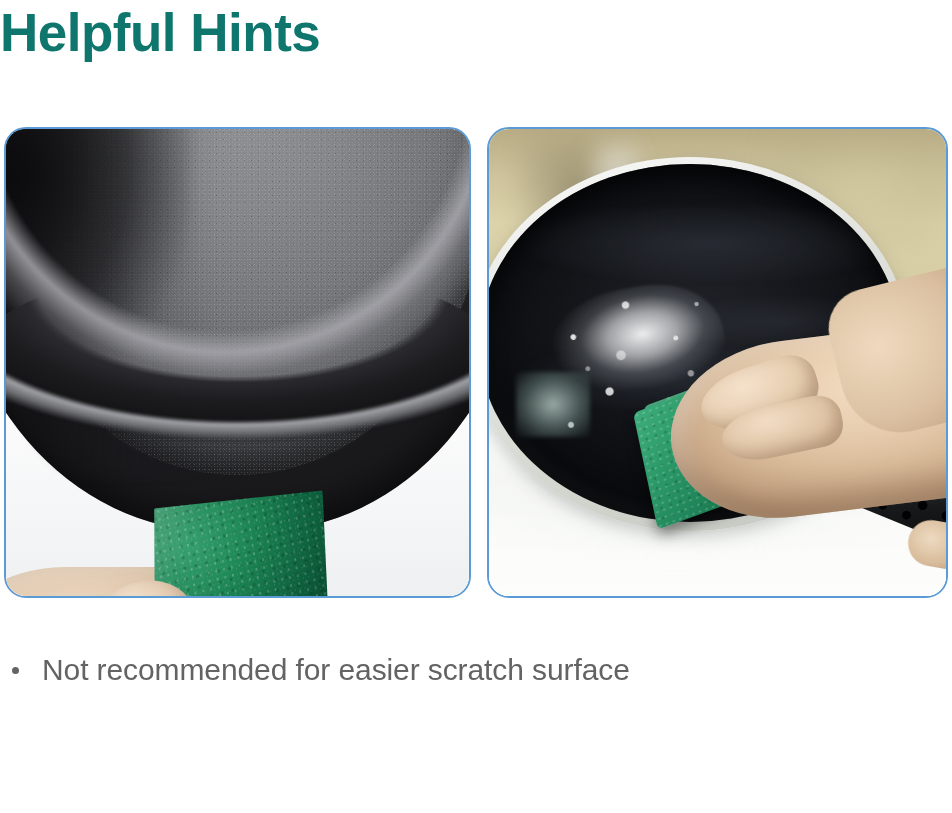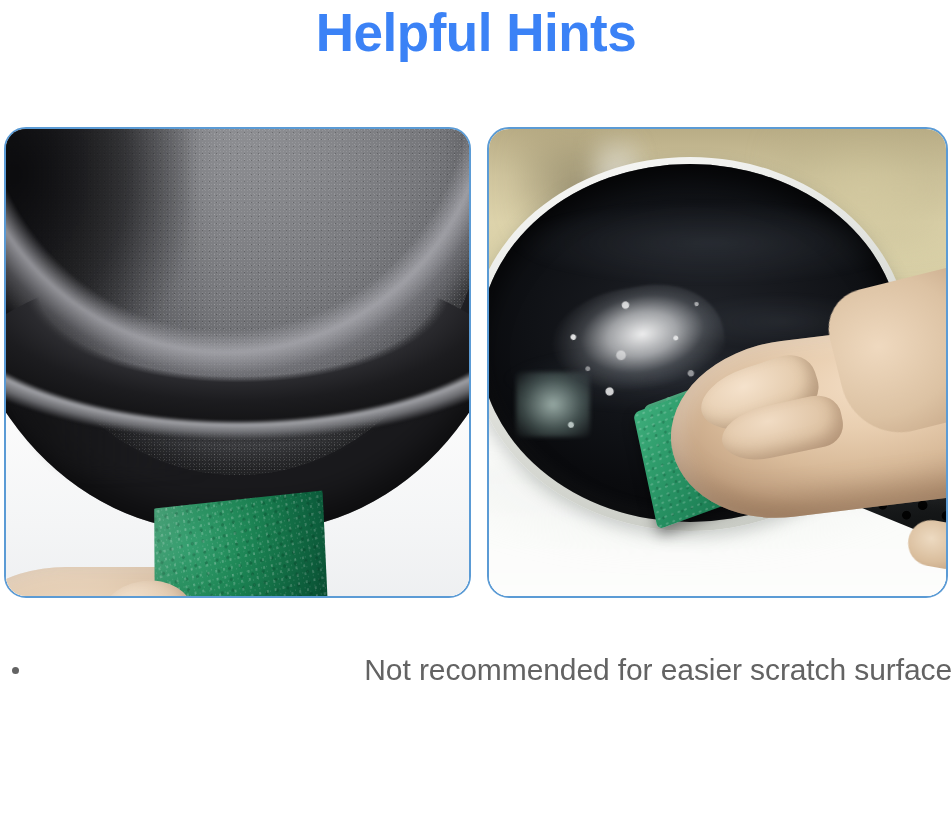--- a/index.html
+++ b/index.html
@@ -16,26 +16,25 @@
     font-family: "Liberation Sans", sans-serif;
     -webkit-font-smoothing: antialiased;
   }
 
   
   .page-title {
     position: absolute;
     top: 2px;
     left: 0;
     width: 952px;
-    text-align: center;
     font-family: "Liberation Sans", sans-serif;
     font-size: 53px;
     font-weight: bold;
     letter-spacing: -0.5px;
-    color: #3b82f6;
+    color: #0f766e;
     line-height: 62px;
     white-space: nowrap;
   }
 
   
   .panels {
     position: absolute;
     top: 127px;
     left: 4px;
     width: 944px;
@@ -464,21 +463,20 @@
 
   
   .hints {
     position: absolute;
     top: 648px;
     left: 0;
     width: 952px;
     padding: 0;
     margin: 0;
     list-style: none;
-    text-align: right;
   }
   .hint-item {
     position: relative;
     padding-left: 42px;
     margin: 0 0 16px 0;
     color: #636363;
     font-family: "Liberation Sans", sans-serif;
     font-size: 30px;
     line-height: 44px;
     font-weight: normal;

